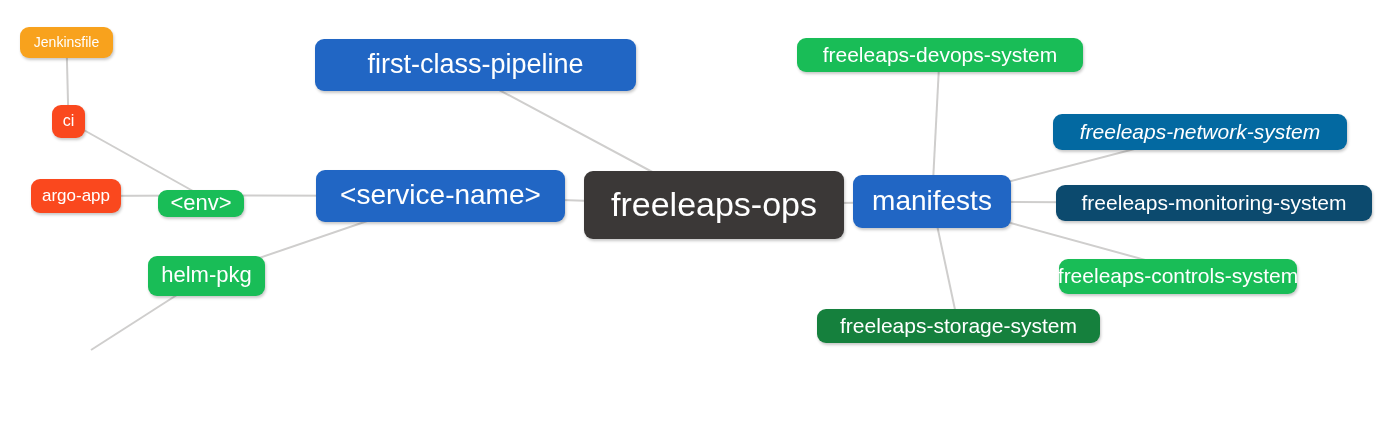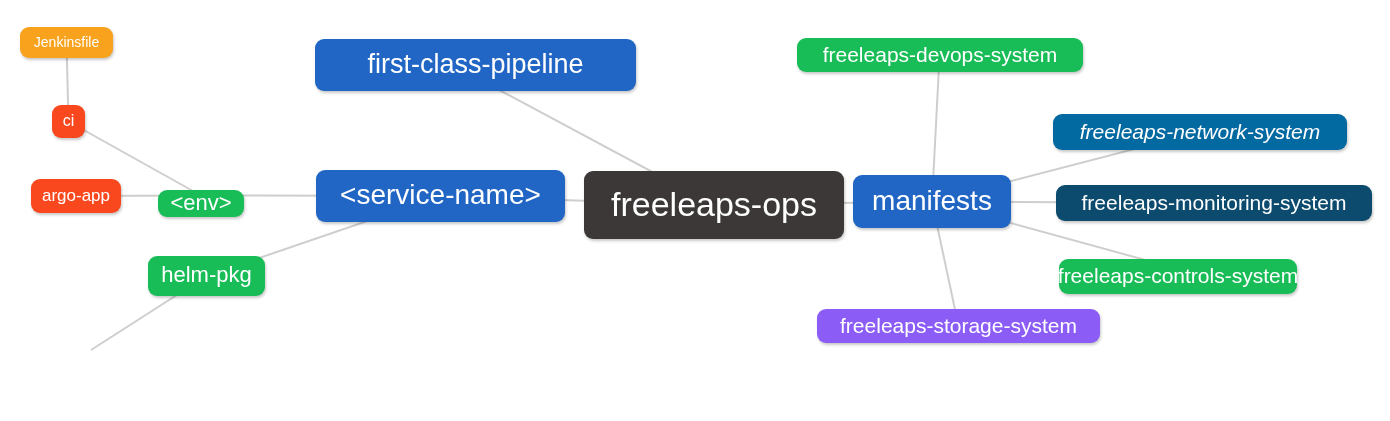--- a/index.html
+++ b/index.html
@@ -74,15 +74,15 @@
       <div class="node" style="left: 853px; top: 175px; width: 158px; height: 53px; font-size: 28px; background: rgb(33, 102, 196);">manifests</div>
       <div class="node" style="left: 158px; top: 190px; width: 86px; height: 27px; font-size: 22px; background: rgb(25, 189, 87);">&lt;env&gt;</div>
       <div class="node" style="left: 148px; top: 256px; width: 117px; height: 40px; font-size: 22px; background: rgb(25, 189, 87);">helm-pkg</div>
       <div class="node" style="left: 52px; top: 105px; width: 33px; height: 33px; font-size: 16px; background: rgb(250, 72, 30);">ci</div>
       <div class="node" style="left: 31px; top: 179px; width: 90px; height: 34px; font-size: 17px; background: rgb(250, 72, 30);">argo-app</div>
       <div class="node" style="left: 20px; top: 27px; width: 93px; height: 31px; font-size: 14px; background: rgb(248, 162, 29);">Jenkinsfile</div>
       <div class="node" style="left: 797px; top: 30px; width: 286px; height: 34px; font-size: 21px; background: rgb(25, 189, 87); margin-top: 8px;">freeleaps-devops-system</div>
       <div class="node" style="left: 1053px; top: 114px; width: 294px; height: 36px; font-size: 21px; background: #0369a1; font-style: italic;">freeleaps-network-system</div>
       <div class="node" style="left: 1056px; top: 185px; width: 316px; height: 36px; font-size: 21px; background: #0c4a6e;">freeleaps-monitoring-system</div>
       <div class="node" style="left: 1059px; top: 259px; width: 238px; height: 35px; font-size: 21px; background: rgb(25, 189, 87);">freeleaps-controls-system</div>
-      <div class="node" style="left: 817px; top: 309px; width: 283px; height: 34px; font-size: 21px; background: #8b5cf6;">freeleaps-storage-system</div>
+      <div class="node" style="left: 817px; top: 309px; width: 283px; height: 34px; font-size: 21px; background: #15803d;">freeleaps-storage-system</div>
     </div>
 </div>
 
 </body></html>

